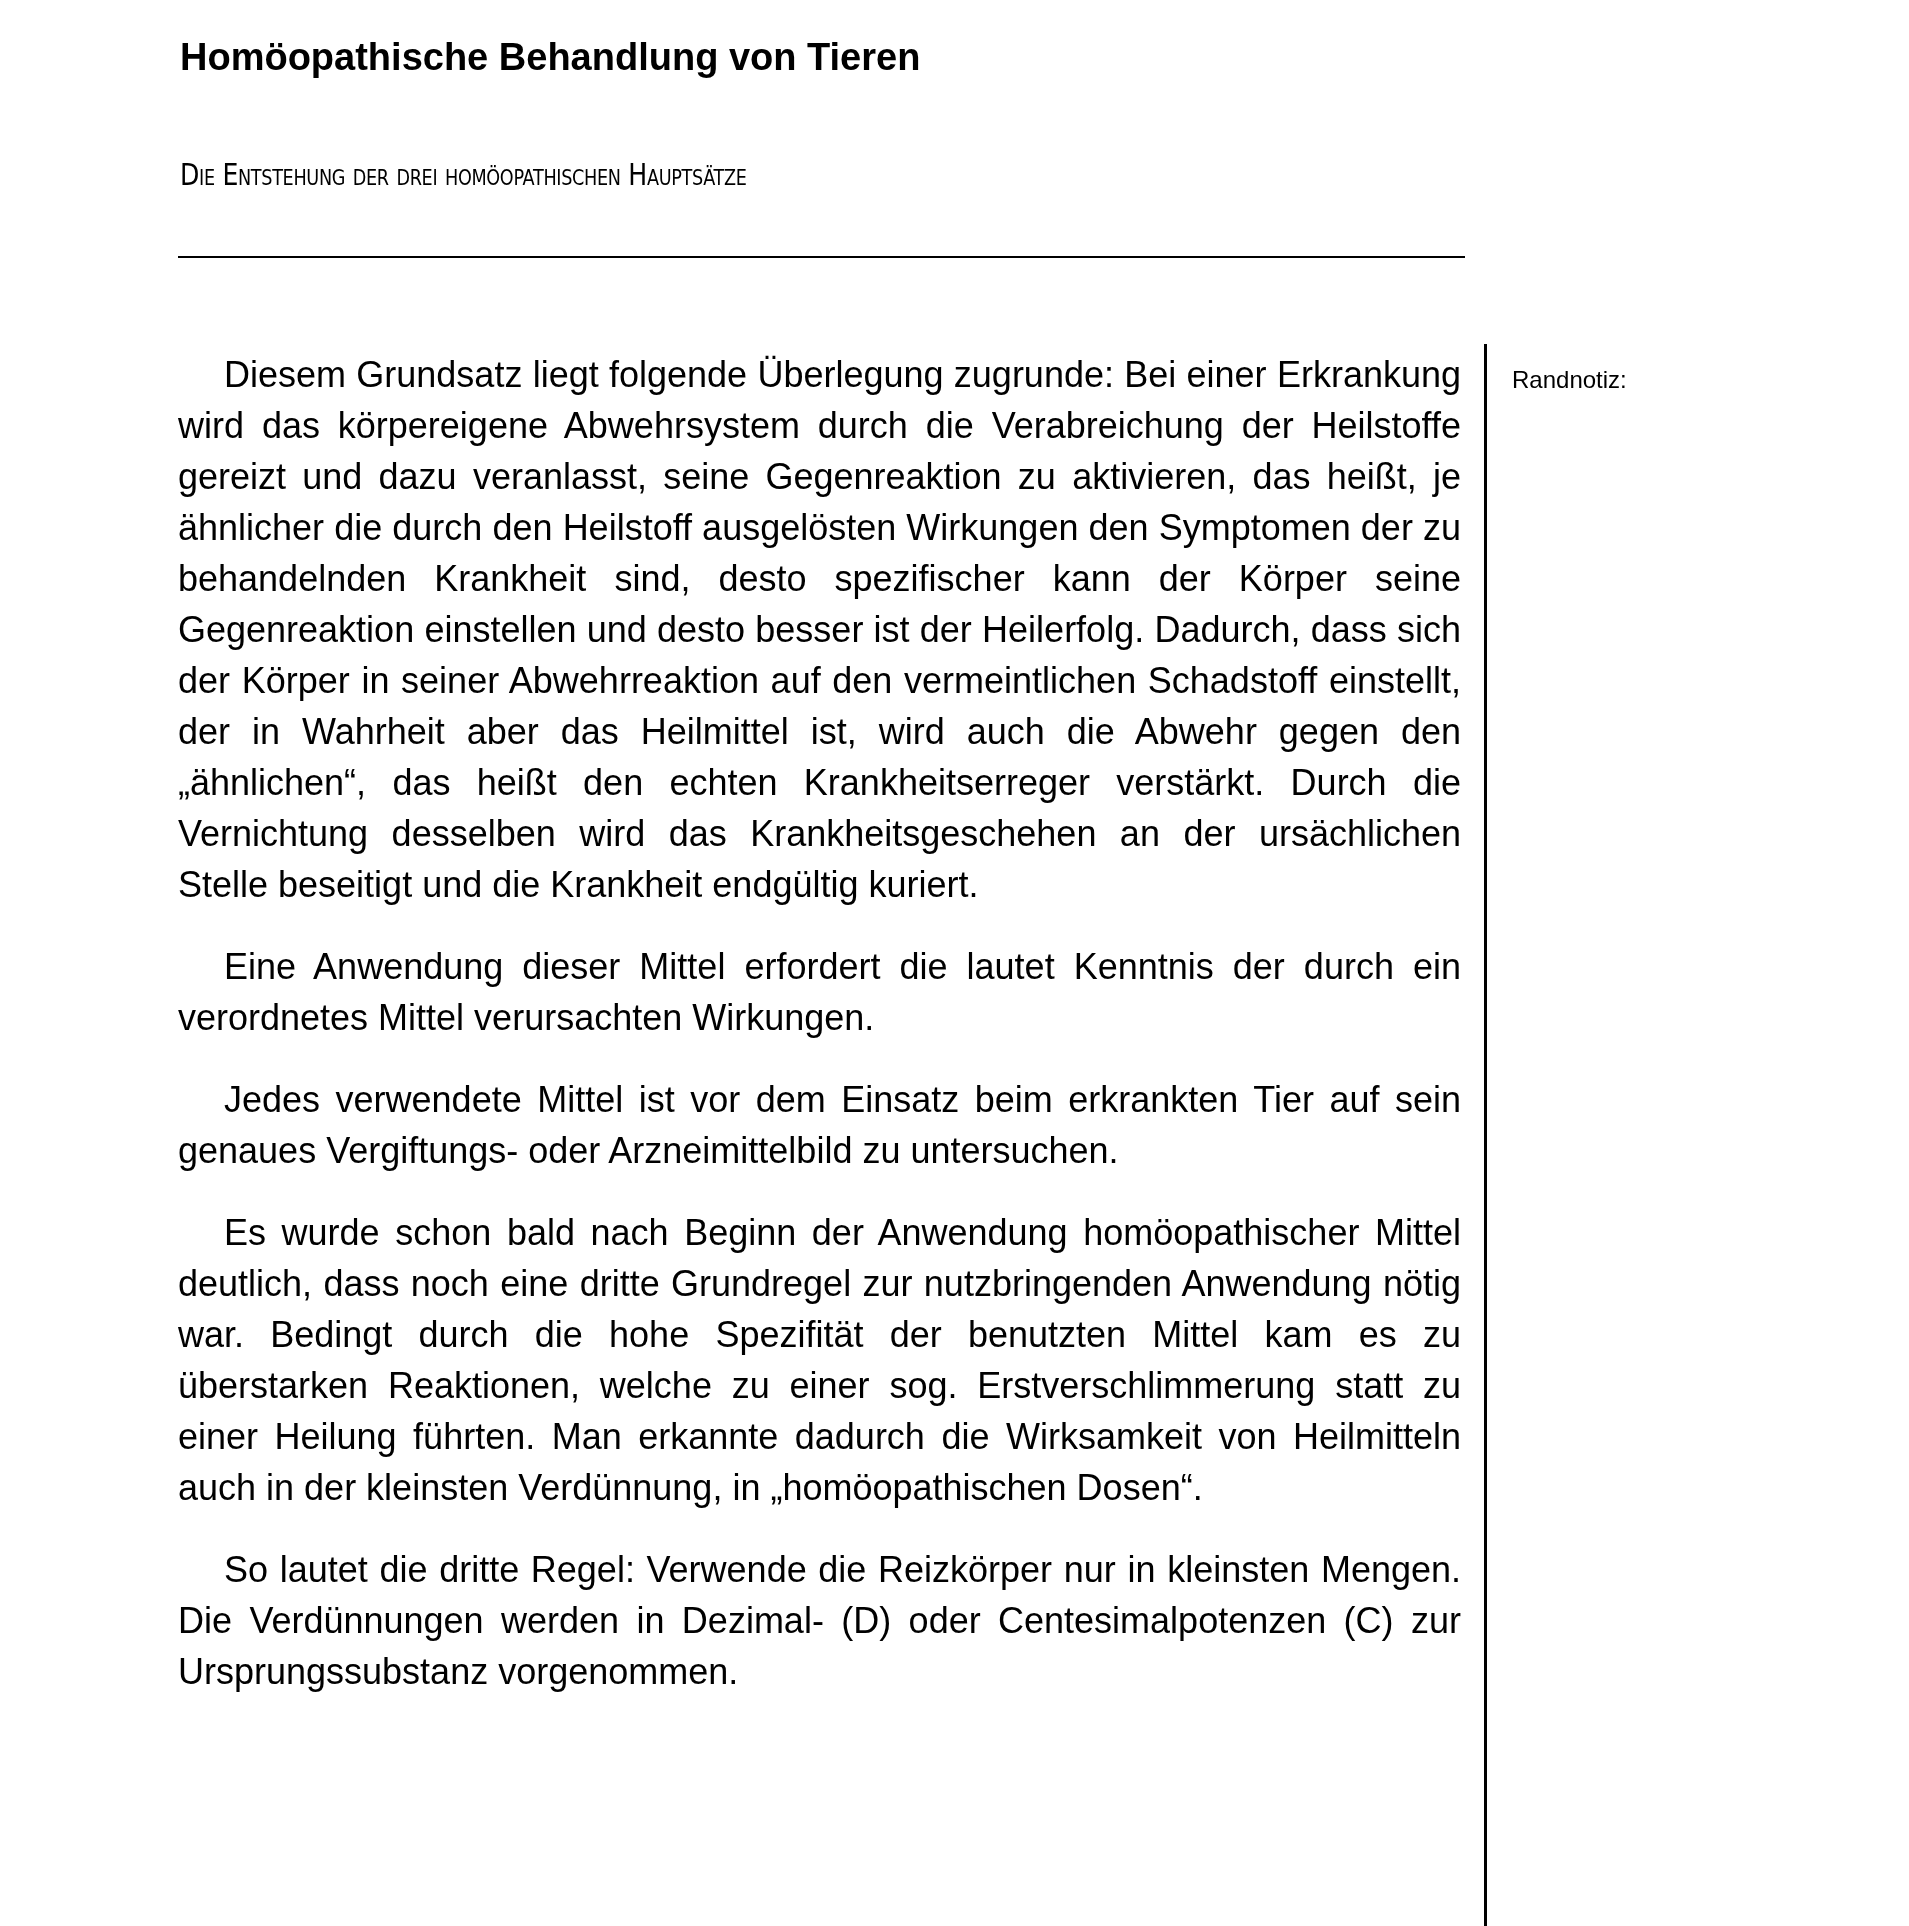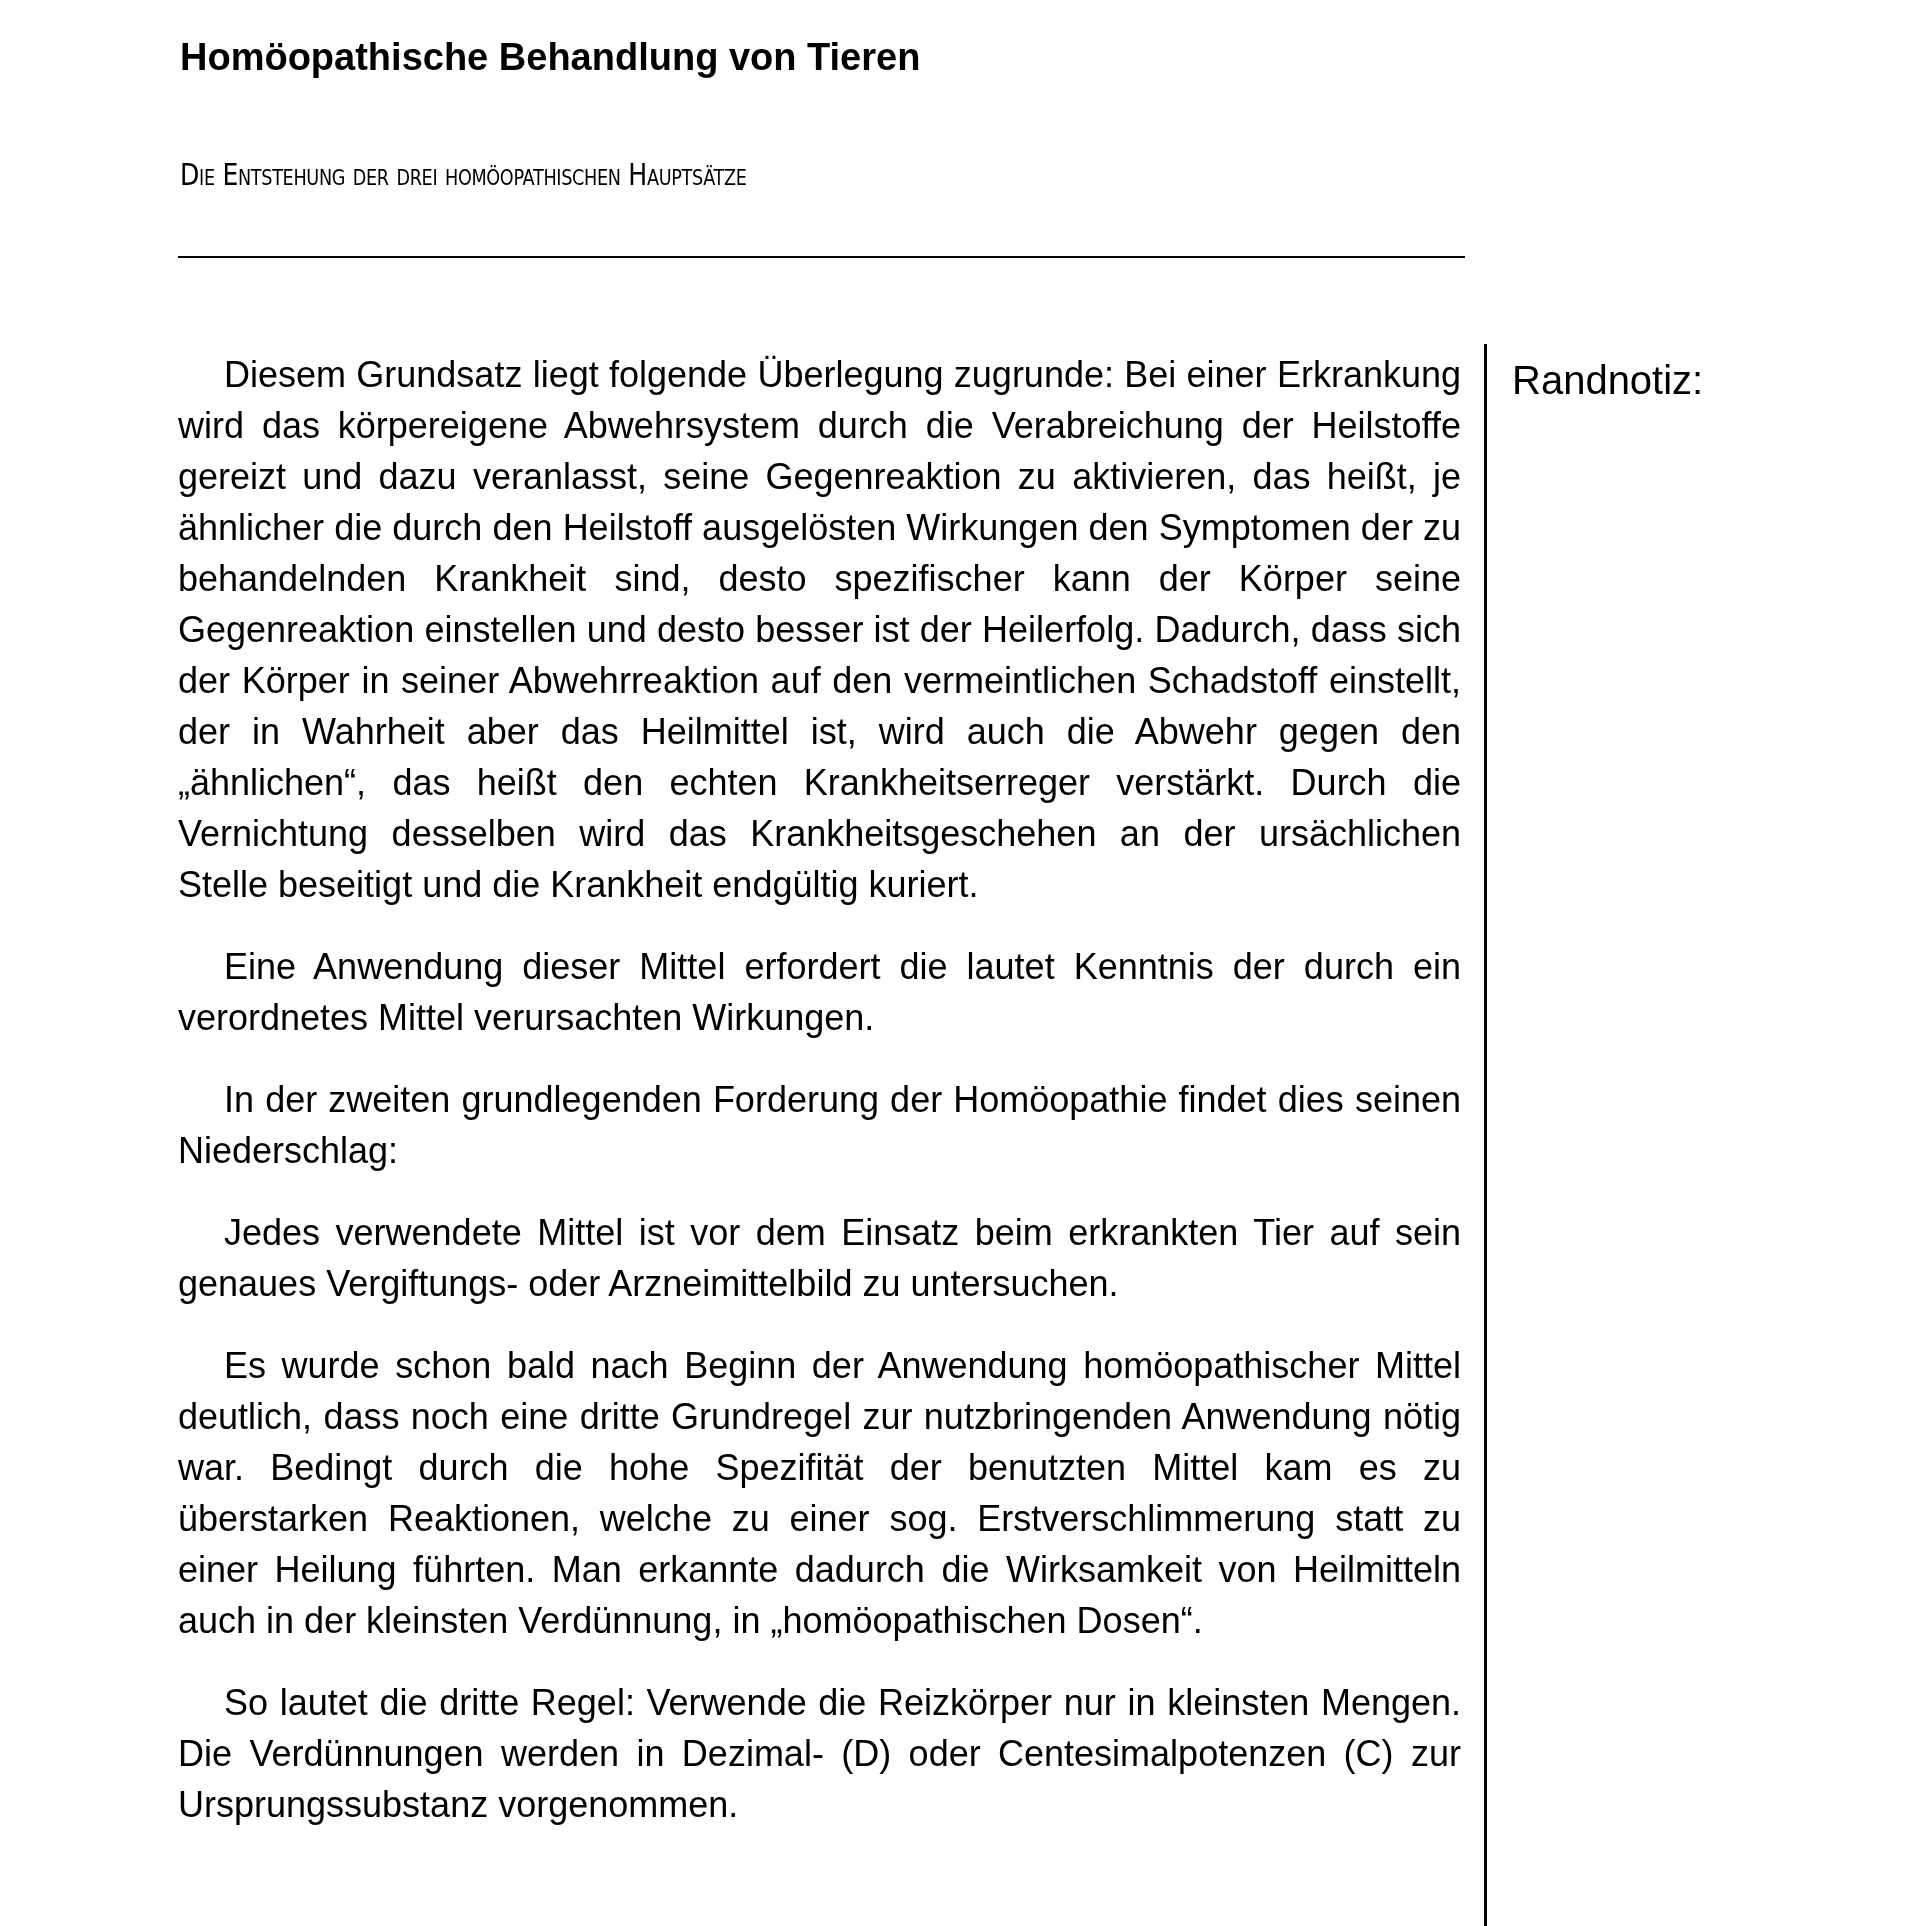--- a/index.html
+++ b/index.html
@@ -4,33 +4,32 @@
 <style>
   html, body { margin:0; padding:0; background:#ffffff; }
   body { width:1910px; height:2703px; position:relative; overflow:hidden; color:#000; }
   .abs { position:absolute; }
   .title { left:180px; top:34px; font-family:"Liberation Sans", sans-serif; font-weight:bold; font-size:38px; line-height:46px; white-space:nowrap;text-align:center; }
   .subtitle { left:180px; top:155px; font-family:"DejaVu Sans", sans-serif; font-size:30px; line-height:39px; white-space:nowrap; font-variant:small-caps; letter-spacing:-0.4px; transform:scaleX(0.84); transform-origin:left top; }
   .rule { left:178px; top:256px; width:1287px; height:1.9px; background:#000; }
   .vbar { left:1484px; top:344px; width:2.7px; height:2250px; background:#000; }
   .body-text { left:178px; top:347px; width:1283px; font-family:"Liberation Sans", sans-serif; font-size:36px; line-height:51px; text-align:justify; hyphens:manual; }
   .body-text p { margin:2px 0 31px 0; text-indent:46px; }
-  .margin-note { left:1512px; top:357px; font-family:"Liberation Sans", sans-serif; font-size:40px; line-height:46px; white-space:nowrap; }
+  .margin-note { left:1512px; top:357px; font-family:"Liberation Sans", sans-serif; font-size:24px; line-height:46px; white-space:nowrap; }
 </style>
 </head>
 <body>
 
 <div class="abs title">Homöopathische Behandlung von Tieren</div>
 <div class="abs subtitle">Die Entstehung der drei homöopathischen Hauptsätze</div>
 <div class="abs rule"></div>
 
 <div class="abs body-text">
   <p>Diesem Grundsatz liegt folgende Überlegung zugrunde: Bei einer Erkran­kung wird das körpereigene Abwehrsystem durch die Verabreichung der Heilstoffe gereizt und dazu veranlasst, seine Gegenreaktion zu aktivieren, das heißt, je ähnlicher die durch den Heilstoff ausgelösten Wirkungen den Symptomen der zu behandelnden Krankheit sind, desto spezifischer kann der Körper seine Gegenreaktion einstellen und desto besser ist der Heiler­folg. Dadurch, dass sich der Körper in seiner Abwehrreaktion auf den ver­meintlichen Schadstoff einstellt, der in Wahrheit aber das Heilmittel ist, wird auch die Abwehr gegen den „ähnlichen“, das heißt den echten Krankheitser­reger verstärkt. Durch die Vernichtung desselben wird das Krankheitsge­schehen an der ursächlichen Stelle beseitigt und die Krankheit endgültig ku­riert.</p>
   <p>Eine Anwendung dieser Mittel erfordert die lautet Kenntnis der durch ein verordnetes Mittel verursachten Wirkungen.</p>
-  <p>In der zweiten grundlegenden Forderung der Homöopathie findet dies sei­nen Niederschlag:</p>
   <p>Jedes verwendete Mittel ist vor dem Einsatz beim erkrankten Tier auf sein genaues Vergiftungs- oder Arzneimittelbild zu untersuchen.</p>
   <p>Es wurde schon bald nach Beginn der Anwendung homöopathischer Mittel deutlich, dass noch eine dritte Grundregel zur nutzbringenden Anwendung nötig war. Bedingt durch die hohe Spezifität der benutzten Mittel kam es zu überstarken Reaktionen, welche zu einer sog. Erstverschlimmerung statt zu einer Heilung führten. Man erkannte dadurch die Wirksamkeit von Heilmitteln auch in der kleinsten Verdünnung, in „homöopathischen Dosen“.</p>
   <p>So lautet die dritte Regel: Verwende die Reizkörper nur in kleinsten Men­gen. Die Verdünnungen werden in Dezimal- (D) oder Centesimalpotenzen (C) zur Ursprungssubstanz vorgenommen.</p>
 </div>
 
 <div class="abs vbar"></div>
 <div class="abs margin-note">Randnotiz:</div>
 
 
 </body></html>

